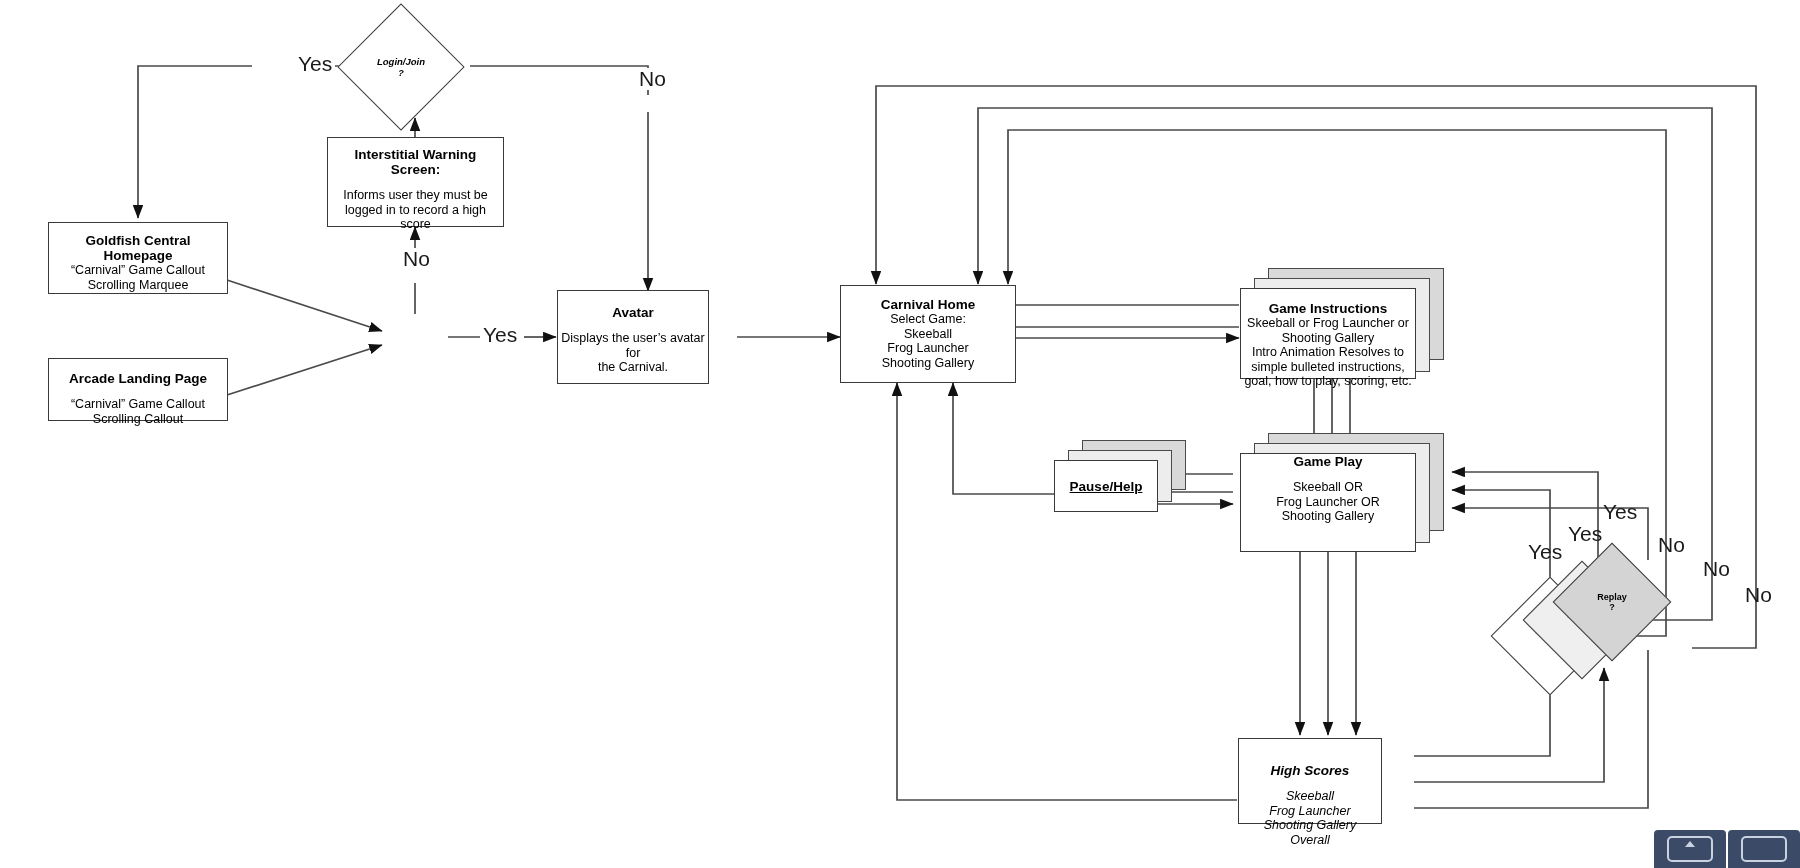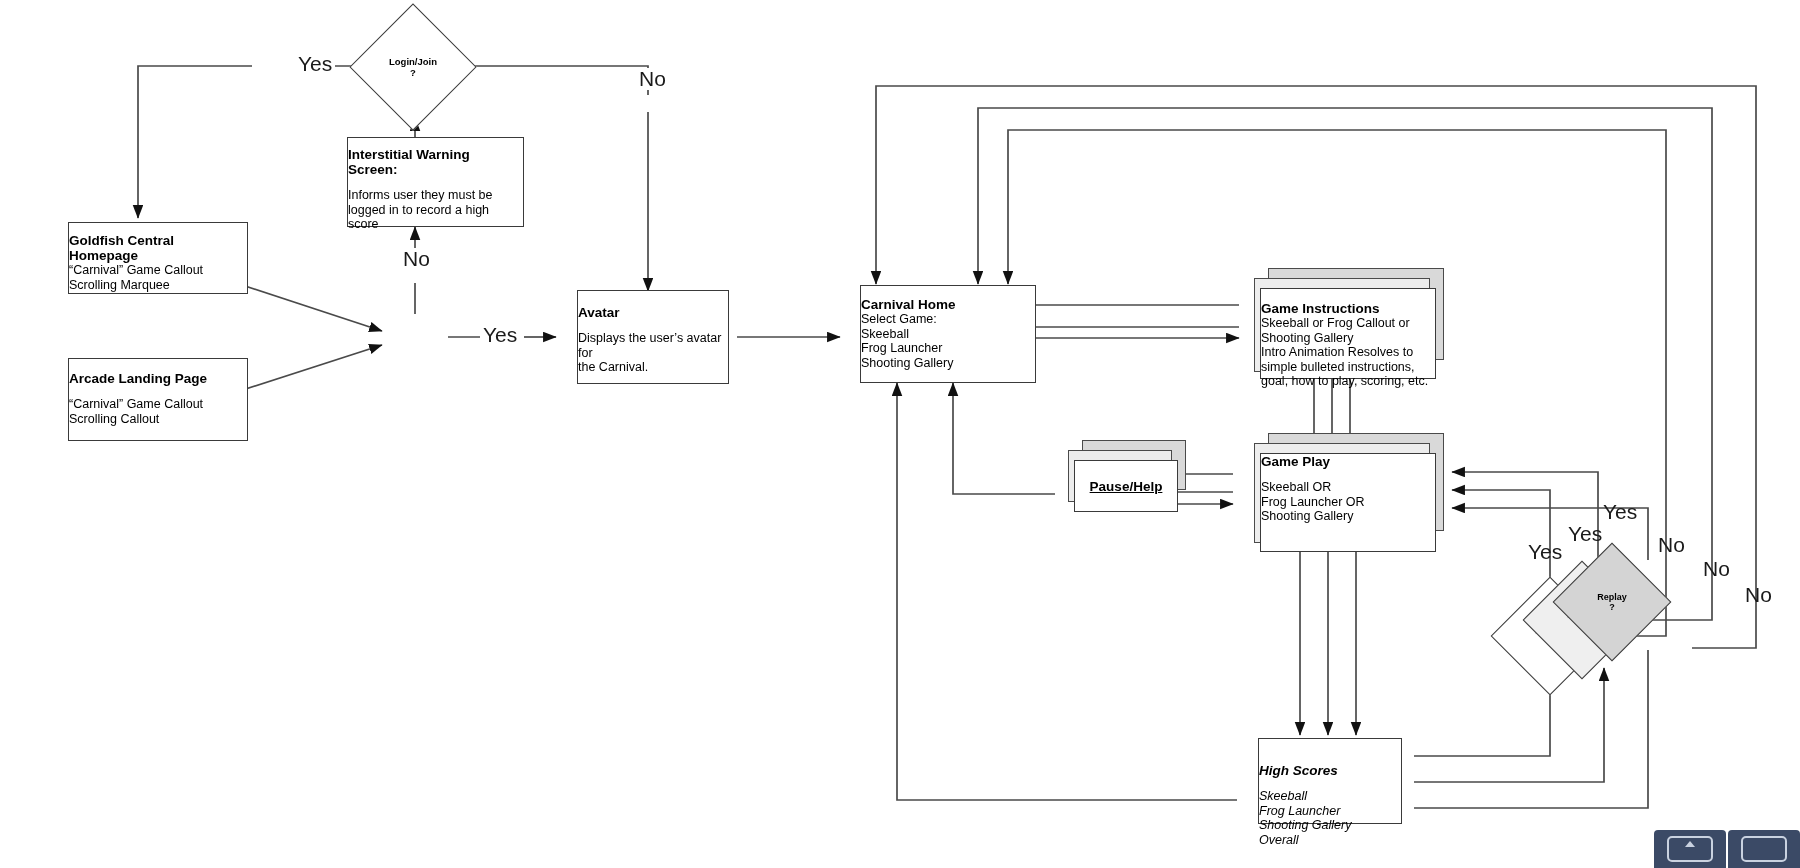--- a/index.html
+++ b/index.html
@@ -24,23 +24,23 @@
     top: 0;
     width: 1800px;
     height: 868px;
     pointer-events: none;
   }
   .node {
     position: absolute;
     box-sizing: border-box;
     border: 1.6px solid #3a3a3a;
     background: #ffffff;
+    text-align: center;
     color: #000;
     z-index: 5;
-    margin-left: 20px;
   }
   .node .ttl {
     font-weight: bold;
     font-size: 13.5px;
     line-height: 15px;
     display: block;
   }
   .node .sub {
     font-size: 12.5px;
     line-height: 14.5px;
@@ -207,36 +207,36 @@
     </g>
   </svg>
 
   <div class="node" style="left:48px; top:222px; width:180px; height:72px; padding-top:10px;">
     <span class="ttl">Goldfish Central</span>
     <span class="ttl">Homepage</span>
     <span class="sub">“Carnival” Game Callout</span>
     <span class="sub">Scrolling Marquee</span>
   </div>
 
-  <div class="node" style="left:48px; top:358px; width:180px; height:83px; padding-top:12px;">
+  <div class="node" style="left:48px; top:358px; width:180px; height:63px; padding-top:12px;">
     <span class="ttl">Arcade Landing Page</span>
     <div class="gapline"></div>
     <span class="sub">“Carnival” Game Callout</span>
     <span class="sub">Scrolling Callout</span>
   </div>
 
   <div class="node" style="left:327px; top:137px; width:177px; height:90px; padding-top:9px;">
     <span class="ttl">Interstitial Warning</span>
     <span class="ttl">Screen:</span>
     <div class="gapline"></div>
     <span class="sub">Informs user they must be</span>
     <span class="sub">logged in to record a high score</span>
   </div>
 
-  <div class="dia big" style="left:368px; top:22px; width:90px; height:90px;">
+  <div class="dia big" style="left:356px; top:22px; width:90px; height:90px;font-style:italic;">
     <div class="shape"></div>
     <div class="lbl">
       <span>Login/Join</span>
       <span>?</span>
     </div>
   </div>
 
 
   <div class="node" style="left:557px; top:290px; width:152px; height:94px; padding-top:14px;">
     <span class="ttl">Avatar</span>
@@ -250,21 +250,21 @@
     <span class="sub">Select Game:</span>
     <span class="sub">Skeeball</span>
     <span class="sub">Frog Launcher</span>
     <span class="sub">Shooting Gallery</span>
   </div>
 
   <div class="stack s2" style="left:1268px; top:268px; width:176px; height:92px;"></div>
   <div class="stack s1" style="left:1254px; top:278px; width:176px; height:94px;"></div>
   <div class="node" style="left:1240px; top:288px; width:176px; height:91px; padding-top:12px;">
     <span class="ttl">Game Instructions</span>
-    <span class="sub">Skeeball or Frog Callout or</span>
+    <span class="sub">Skeeball or Frog Launcher or</span>
     <span class="sub">Shooting Gallery</span>
     <span class="sub">Intro Animation Resolves to</span>
     <span class="sub">simple bulleted instructions,</span>
     <span class="sub">goal, how to play, scoring, etc.</span>
   </div>
 
   <div class="stack s2" style="left:1268px; top:433px; width:176px; height:98px;"></div>
   <div class="stack s1" style="left:1254px; top:443px; width:176px; height:100px;"></div>
   <div class="node" style="left:1240px; top:453px; width:176px; height:99px; ">
     <span class="ttl">Game Play</span>

